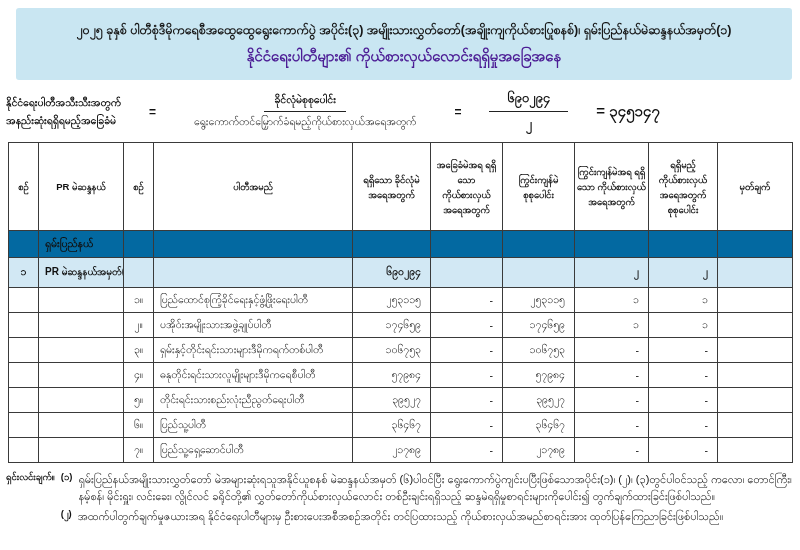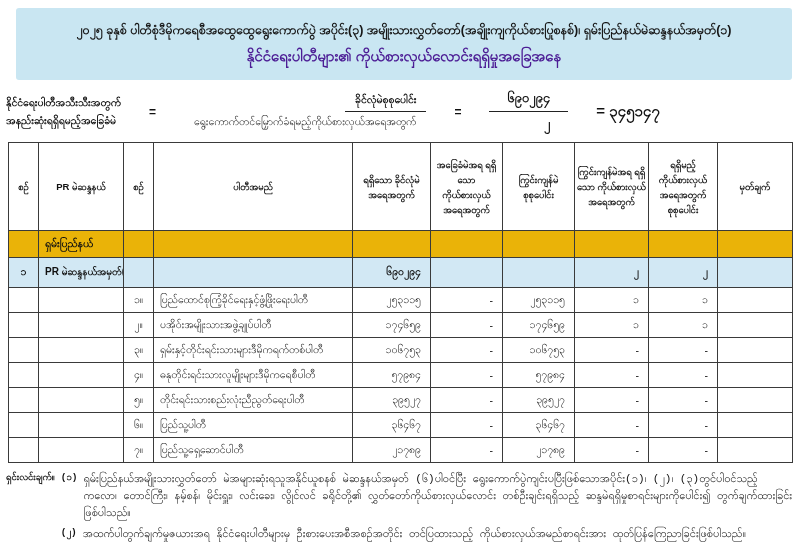--- a/index.html
+++ b/index.html
@@ -10,42 +10,42 @@
   
   .banner { margin: 8px 8px 0 16px; background: #c9e6f2; border-radius: 3px;
     text-align: center; padding: 13px 14px 12px 14px; }
   .banner .t1 { font-size: 12.5px; font-weight: bold; color: #161616; line-height: 1.55; }
   .banner .t2 { font-size: 15px; font-weight: bold; color: #4c1d95; margin-top: 6px; }
 
   
   .formula { display: flex; align-items: center; padding: 9px 6px 8px 6px; gap: 28px; }
   .f-label { font-size: 10.5px; font-weight: bold; line-height: 1.7; white-space: nowrap; }
   .f-eq { font-size: 12px; font-weight: bold; }
-  .frac { display: flex; flex-direction: column; align-items: flex-end; text-align: center; }
+  .frac { display: flex; flex-direction: column; align-items: center; text-align: center; }
   .frac .num { border-bottom: 1.5px solid #222; padding: 0 10px 3px 10px;
     font-size: 10.5px; font-weight: bold; }
   .frac .den { padding: 3px 10px 0 10px; font-size: 10.5px; font-weight: normal; }
   .frac.big .num, .frac.big .den { font-size: 13px; font-weight: bold; padding-left: 18px; padding-right: 18px; }
   .f-result { font-size: 15px; font-weight: bold; white-space: nowrap; }
 
   
   table { width: 784px; margin: 0 8px; border-collapse: collapse; table-layout: fixed; }
   th, td { border: 1px solid #3a3a3a; overflow: hidden; }
   th { font-size: 9.5px; font-weight: bold; text-align: center; vertical-align: middle;
     padding: 2px 2px; line-height: 1.6; height: 88px; background: #fff; }
   td { font-size: 10.5px; padding: 2px 6px; height: 25px; vertical-align: middle; background: #fff; }
   td.c { text-align: center; }
   td.r { text-align: right; padding-right: 9px; }
   td.l { text-align: left; white-space: nowrap; }
-  tr.section td { background: #eab308; font-weight: bold; height: 27px; }
+  tr.section td { background: #0369a1; font-weight: bold; height: 27px; }
   tr.summary td { background: #d2e8f4; font-weight: bold; height: 30px; }
   tr.summary td.l { font-size: 10px; }
 
   
-  .notes { display: flex; padding: 8px 6px 0 6px; gap: 6px; font-family: Liberation Mono, monospace; }
+  .notes { display: flex; padding: 8px 6px 0 6px; gap: 6px; }
   .notes .nlabel { font-size: 9.5px; font-weight: bold; white-space: nowrap; }
   .nitems { display: flex; flex-direction: column; gap: 3px; }
   .nitem { display: flex; gap: 6px; }
   .nitem .nnum { font-size: 9.5px; font-weight: bold; white-space: nowrap; }
   .nitem .ntext { font-size: 11px; line-height: 1.55; }
 </style>
 </head>
 <body>
 
 <div class="page">

